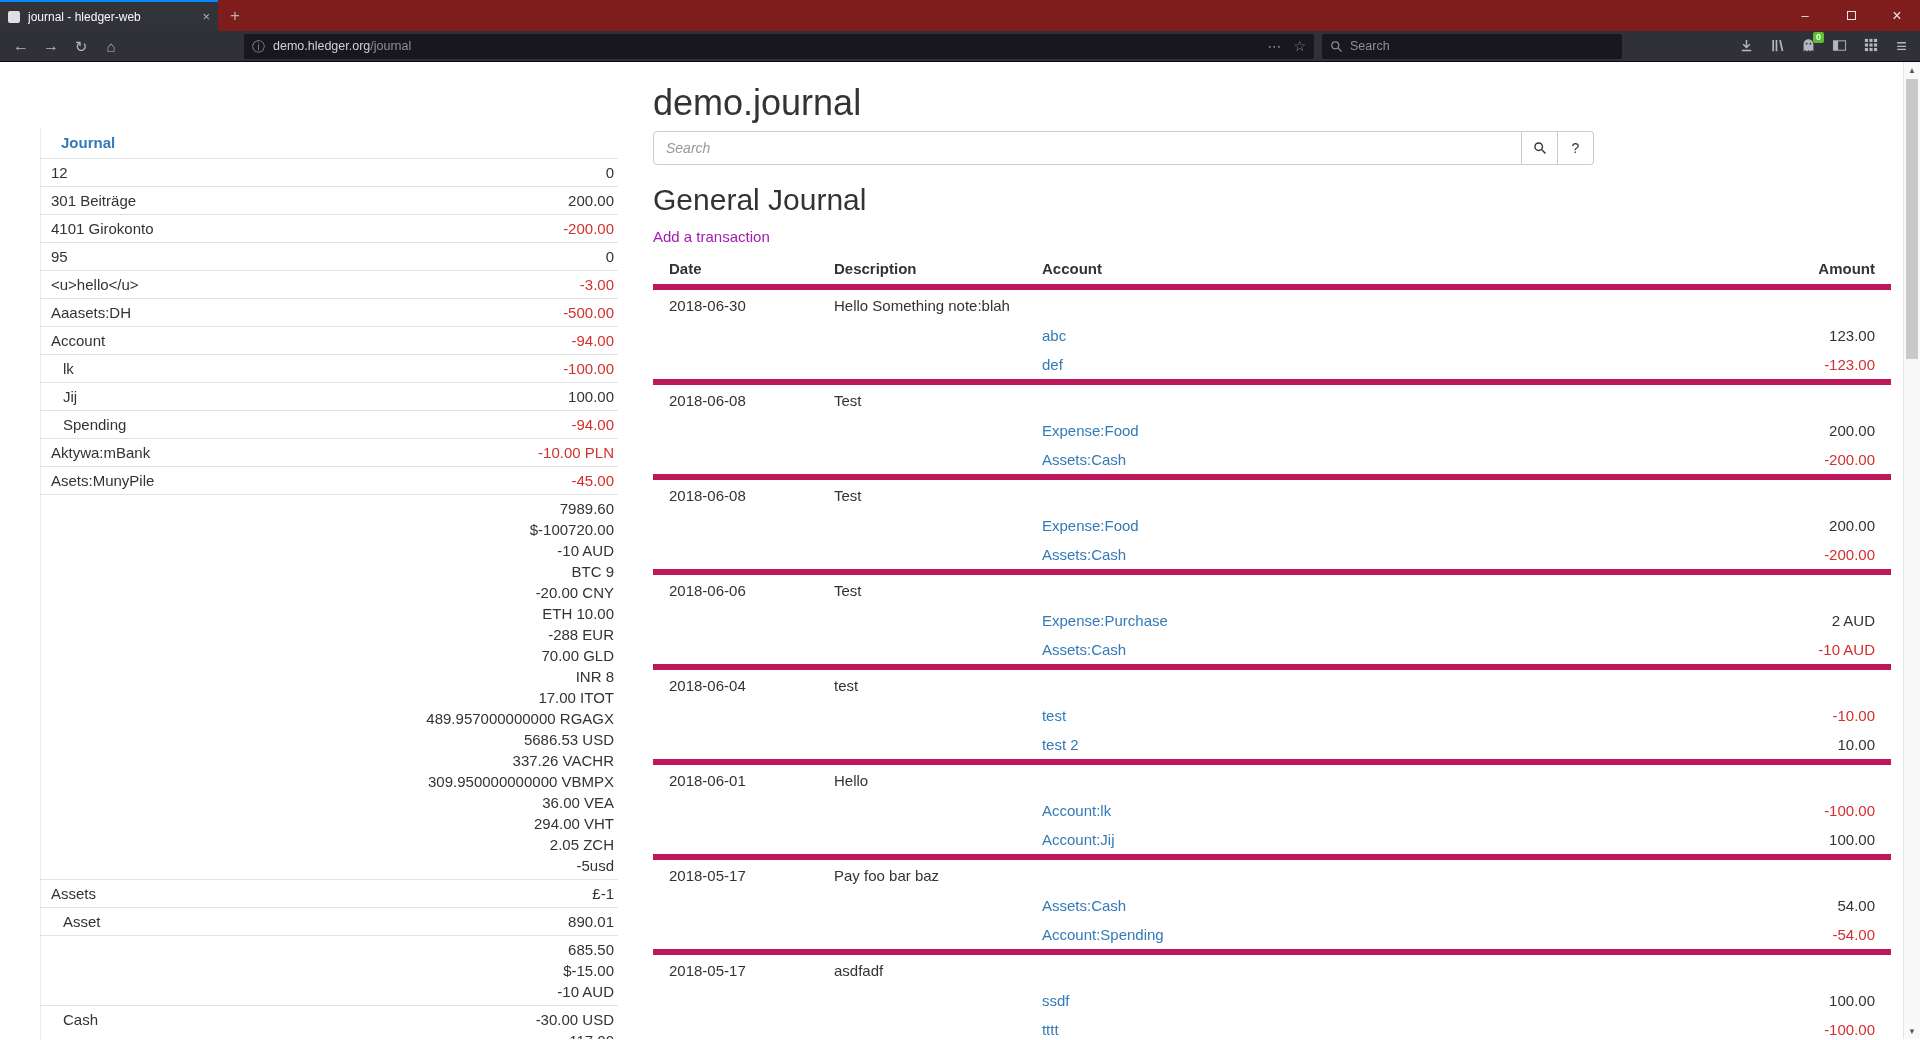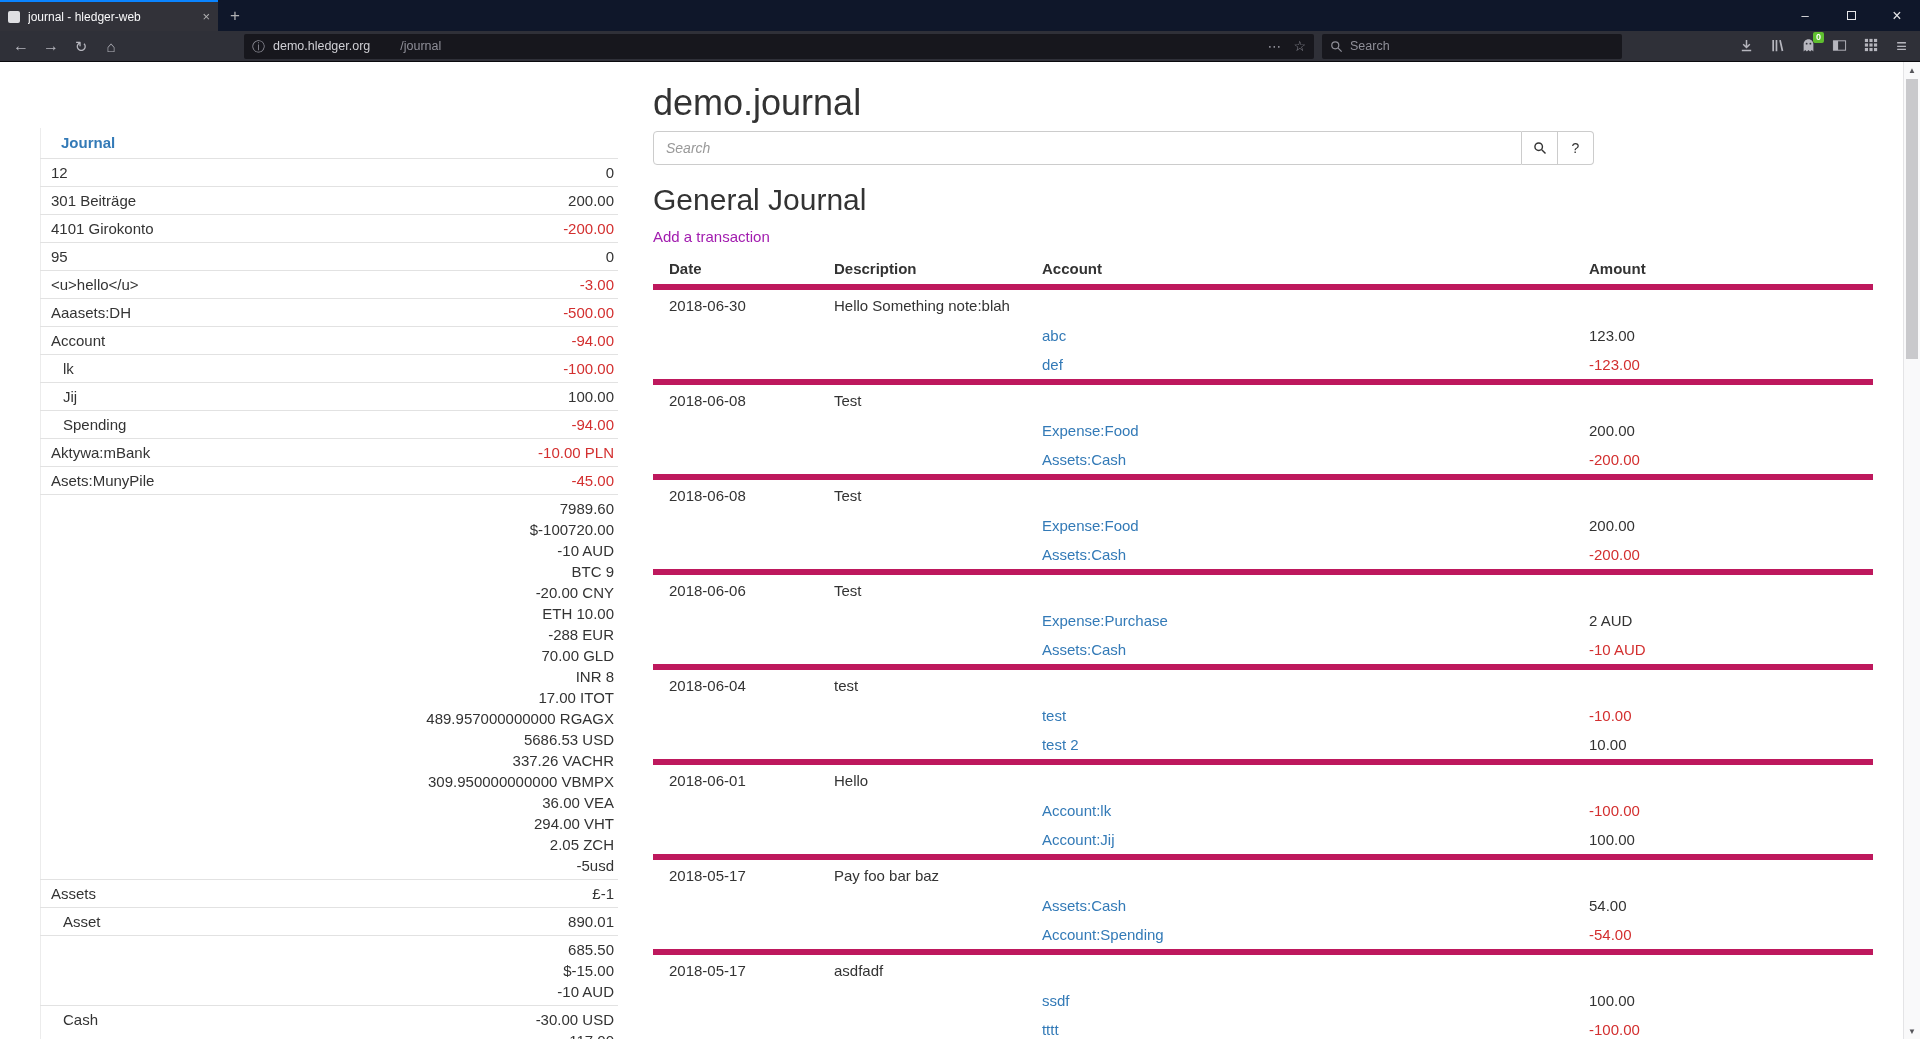--- a/index.html
+++ b/index.html
@@ -4,21 +4,21 @@
 <style>
   * { box-sizing: border-box; }
   html,body { margin:0; padding:0; }
   body {
     width:1920px; height:1040px; overflow:hidden;
     font-family:"Liberation Sans","DejaVu Sans",sans-serif;
     background:#ffffff; color:#333;
   }
 
   
-  .tabbar { height:31px; background:#0f172a; display:flex; align-items:stretch; }
+  .tabbar { height:31px; background:#7f1d1d; display:flex; align-items:stretch; }
   .tab {
     width:218px; background:#323239; border-top:2px solid #0a84ff;
     display:flex; align-items:center; padding:0 8px; color:#f9f9fa; font-size:12px;
   }
   .favicon { width:12px; height:12px; border-radius:2px; background:#dfdfe2; margin-right:8px; flex:none; }
   .tab-title { flex:1; white-space:nowrap; overflow:hidden; }
   .tab-close { color:#b1b1b3; font-size:13px; margin-left:6px; cursor:default; }
   .newtab { width:34px; display:flex; align-items:center; justify-content:center; color:#b1b1b3; font-size:17px; }
   .win-controls { margin-left:auto; display:flex; }
   .win-btn { width:46px; display:flex; align-items:center; justify-content:center; color:#e6e6e8; font-size:13px; }
@@ -29,21 +29,21 @@
     display:flex; align-items:center; padding:0 6px;
   }
   .nav-icon { width:30px; text-align:center; color:#b6b6be; font-size:15px; flex:none; line-height:1; }
   .urlbar {
     flex:1; height:25px; margin-left:118px; margin-right:8px;
     background:#17171d; border-radius:2px; display:flex; align-items:center;
     padding:0 8px; font-size:12.5px;
   }
   .url-info { color:#8f8f98; font-size:13px; margin-right:8px; line-height:1; }
   .url-domain { color:#cfcfd4; }
-  .url-path { color:#8f8f98;padding-left:30px; }
+  .url-path { color:#8f8f98; }
   .url-actions { margin-left:auto; display:flex; align-items:center; gap:12px; color:#8f8f98; }
   .url-actions span { font-size:14px; line-height:1; }
   .searchbar {
     width:300px; height:25px; background:#17171d; border-radius:2px;
     display:flex; align-items:center; padding:0 8px; color:#8f8f98; font-size:12.5px;
     margin-right:116px; flex:none;
   }
   .searchbar .ph { margin-left:7px; }
   .toolbar-icons { display:flex; align-items:center; gap:14px; margin-right:4px; }
   .tb-icon { position:relative; width:17px; text-align:center; color:#b6b6be; font-size:15px; line-height:1; }
@@ -66,21 +66,21 @@
   .sidebar table { width:578px; border-collapse:collapse; font-size:15px; color:#333; border-left:1px solid #ececec; }
   .sb-head td { padding:6px 20px; line-height:18px; }
   .sb-head a { color:#337ab7; font-weight:bold; text-decoration:none; }
   .sb-row td { border-top:1px solid #e2e2e2; padding:3px 4px 3px 10px; vertical-align:top; line-height:21px; }
   td.sb-name.ind1 { padding-left:22px; }
   .sb-link { color:#333; text-decoration:none; }
   .sb-bal { text-align:right; white-space:nowrap; }
   .neg { color:#d32f2f; }
 
   
-  main { flex:1; padding:20px 47px 0 0; }
+  main { flex:1; padding:20px 29px 0 0; }
   h1.page-title { font-size:36px; font-weight:400; color:#333; margin:0 0 8px 0; line-height:41px; }
   h2.section-title { font-size:30px; font-weight:400; color:#333; margin:18px 0 8px 0; line-height:34px; }
 
   .search-group { display:flex; width:941px; }
   .search-group input {
     flex:1; height:34px; border:1px solid #ccc; border-radius:4px 0 0 4px;
     padding:6px 12px; font-size:14px; font-family:inherit; color:#555; outline:none;
   }
   .search-group input::placeholder { color:#999; font-style:italic; }
   .search-group button {
@@ -89,21 +89,21 @@
   }
   .search-group button.last { border-radius:0 4px 4px 0; }
 
   a.add-link { display:inline-block; color:#a21caf; text-decoration:none; font-size:15px; margin:2px 0 6px 0; line-height:20px; }
 
   table.register { width:100%; border-collapse:collapse; font-size:15px; }
   table.register th {
     text-align:left; font-weight:bold; color:#333; padding:6px 16px;
     border-bottom:2px solid #d946ef; line-height:19px;
   }
-  table.register th.amt, table.register td.td-amt { }
+  table.register th.amt, table.register td.td-amt { text-align:right; }
   table.register col.c-date { width:165px; }
   table.register col.c-desc { width:181px; }
   table.register col.c-acct { width:auto; }
   table.register col.c-amt  { width:300px; }
   tr.txn-head td { border-top:6px solid #be185d; padding:6px 16px; line-height:19px; white-space:nowrap; }
   tr.posting td { padding:5px 16px; line-height:19px; }
   tr.posting a { color:#337ab7; text-decoration:none; }
 </style>
 </head>
 <body>

